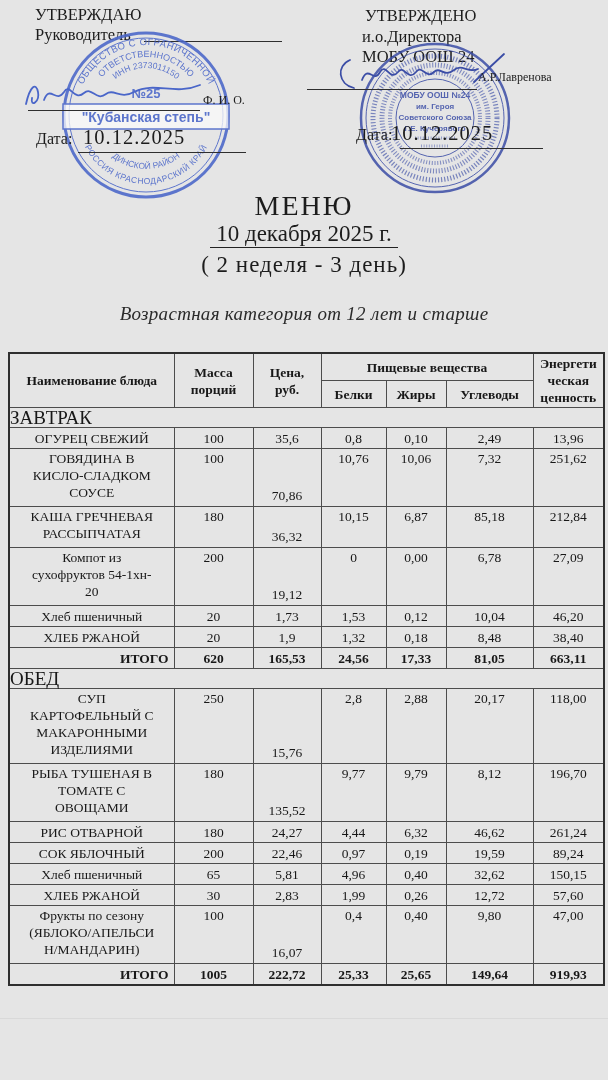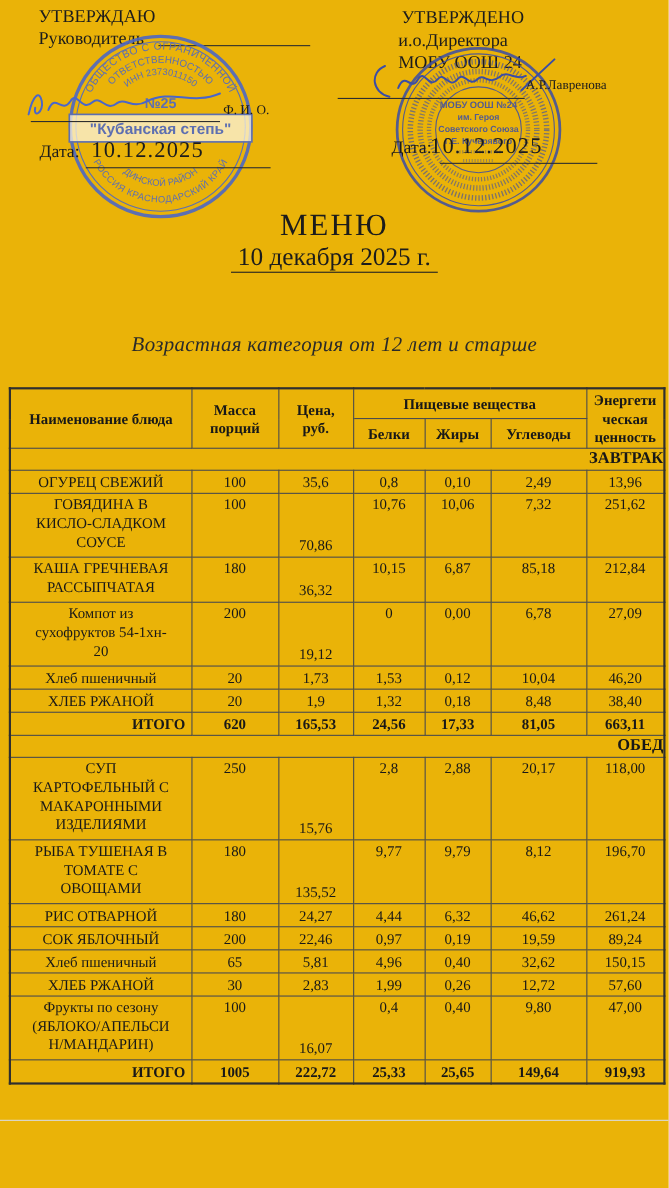--- a/index.html
+++ b/index.html
@@ -1,16 +1,16 @@
 <!DOCTYPE html>
 <html><head>
 <meta charset="utf-8">
 <style>
   html,body{margin:0;padding:0;background:#ffffff;}
-  .page{position:relative;width:608px;height:1080px;background:#eab308;
+  .page{position:relative;width:608px;height:1080px;background:#e5e5e5;
         font-family:"Liberation Serif",serif;color:#1c1c1c;overflow:hidden;}
   .abs{position:absolute;}
   .rule{position:absolute;border-bottom:1.4px solid #2e2e2e;height:0;}
   .rule.faint{border-bottom:1px solid #d9d9d9;}
 
   
   .app-txt{font-size:16.5px;line-height:20px;white-space:nowrap;}
   .fio{font-size:12px;font-family:Liberation Serif, serif;}
   .date-label{font-size:16px;}
   .date-big{font-size:20.5px;letter-spacing:1px;font-weight:400;}
@@ -27,21 +27,21 @@
   table.menu{position:absolute;left:8px;top:352px;width:595px;
              border-collapse:collapse;border:2px solid #2f2f2f;table-layout:fixed;}
   table.menu th, table.menu td{border:1px solid #4c4c4c;font-size:13.5px;
              line-height:17px;padding:1px 2px;color:#181818;}
   table.menu th{font-weight:bold;text-align:center;vertical-align:middle;white-space:pre-line;}
   table.menu td{text-align:center;vertical-align:middle;}
   td.dish{text-align:left;padding-left:4px;white-space:pre-line;}
   tr.tall td{vertical-align:top;}
   tr.tall td.price{vertical-align:bottom;padding-bottom:2px;}
   tr.tall td.dish{padding-bottom:5px;}
-  tr.section-row td{font-weight:bold;font-size:15px;text-align:right;padding:1px 0;}
+  tr.section-row td{font-weight:normal;font-size:19px;text-align:left;padding:1px 0;}
   tr.total-row td{font-weight:bold;}
   tr.total-row td.dish{text-align:right;padding-right:5px;white-space:nowrap;}
   td.plain{height:18px;}
 
   svg text{font-family:"Liberation Sans",sans-serif;}
 </style>
 </head>
 <body>
 
 <div class="page">
@@ -114,20 +114,21 @@
   </svg>
   <div class="rule" style="left:307px;top:89px;width:170px;"></div>
   <div class="abs fio" style="left:478px;top:70px;">А.Р.Лавренова</div>
 
   <div class="abs date-label" style="left:356px;top:126px;">Дата:</div>
   <div class="abs date-big" style="left:391px;top:122px;">10.12.2025</div>
   <div class="rule" style="left:400px;top:148px;width:143px;"></div>
 
   <div class="abs center menu-title" style="top:190px;">МЕНЮ</div>
   <div class="abs center menu-date" style="top:221px;"><span>10 декабря 2025 г.</span></div>
+  <div class="abs center menu-week" style="top:252px;">( 2 неделя - 3 день)</div>
   <div class="abs center age-cat" style="top:303px;">Возрастная категория от 12 лет и старше</div>
 
   <table class="menu">
     <colgroup>
       <col style="width:165px">
         <col style="width:79px">
         <col style="width:68px">
       <col style="width:65px">
         <col style="width:60px">
         <col style="width:87px">

